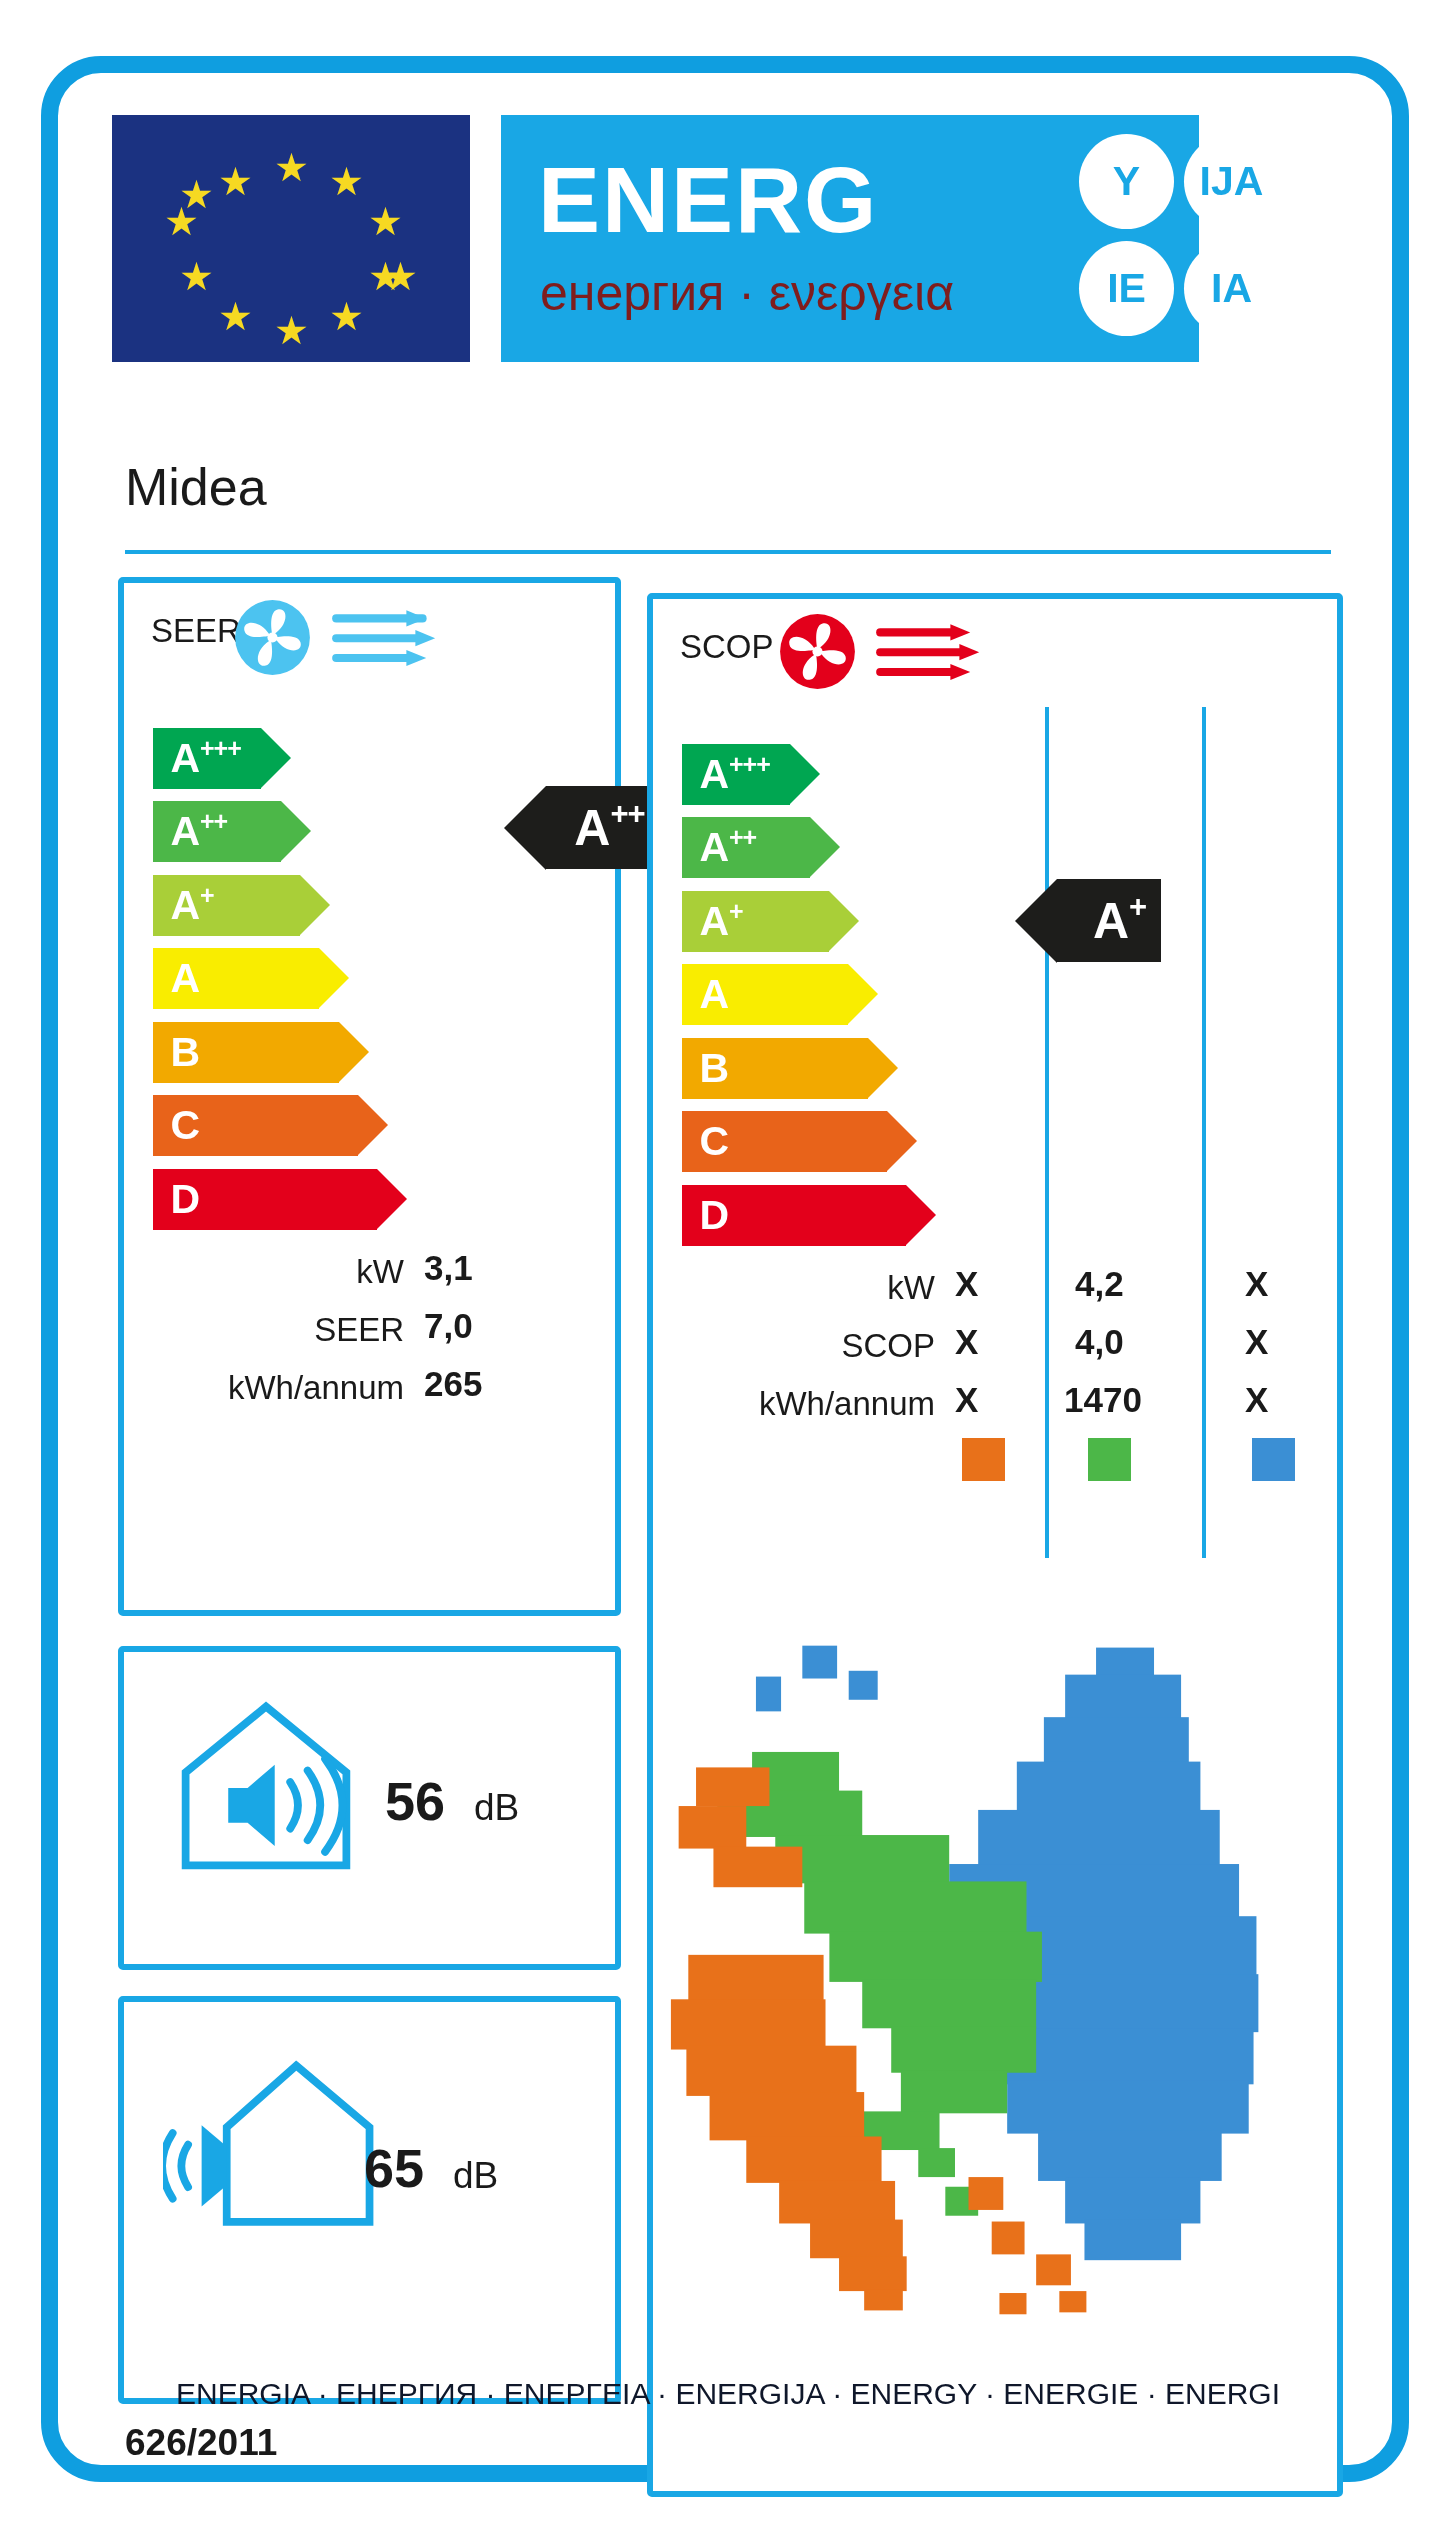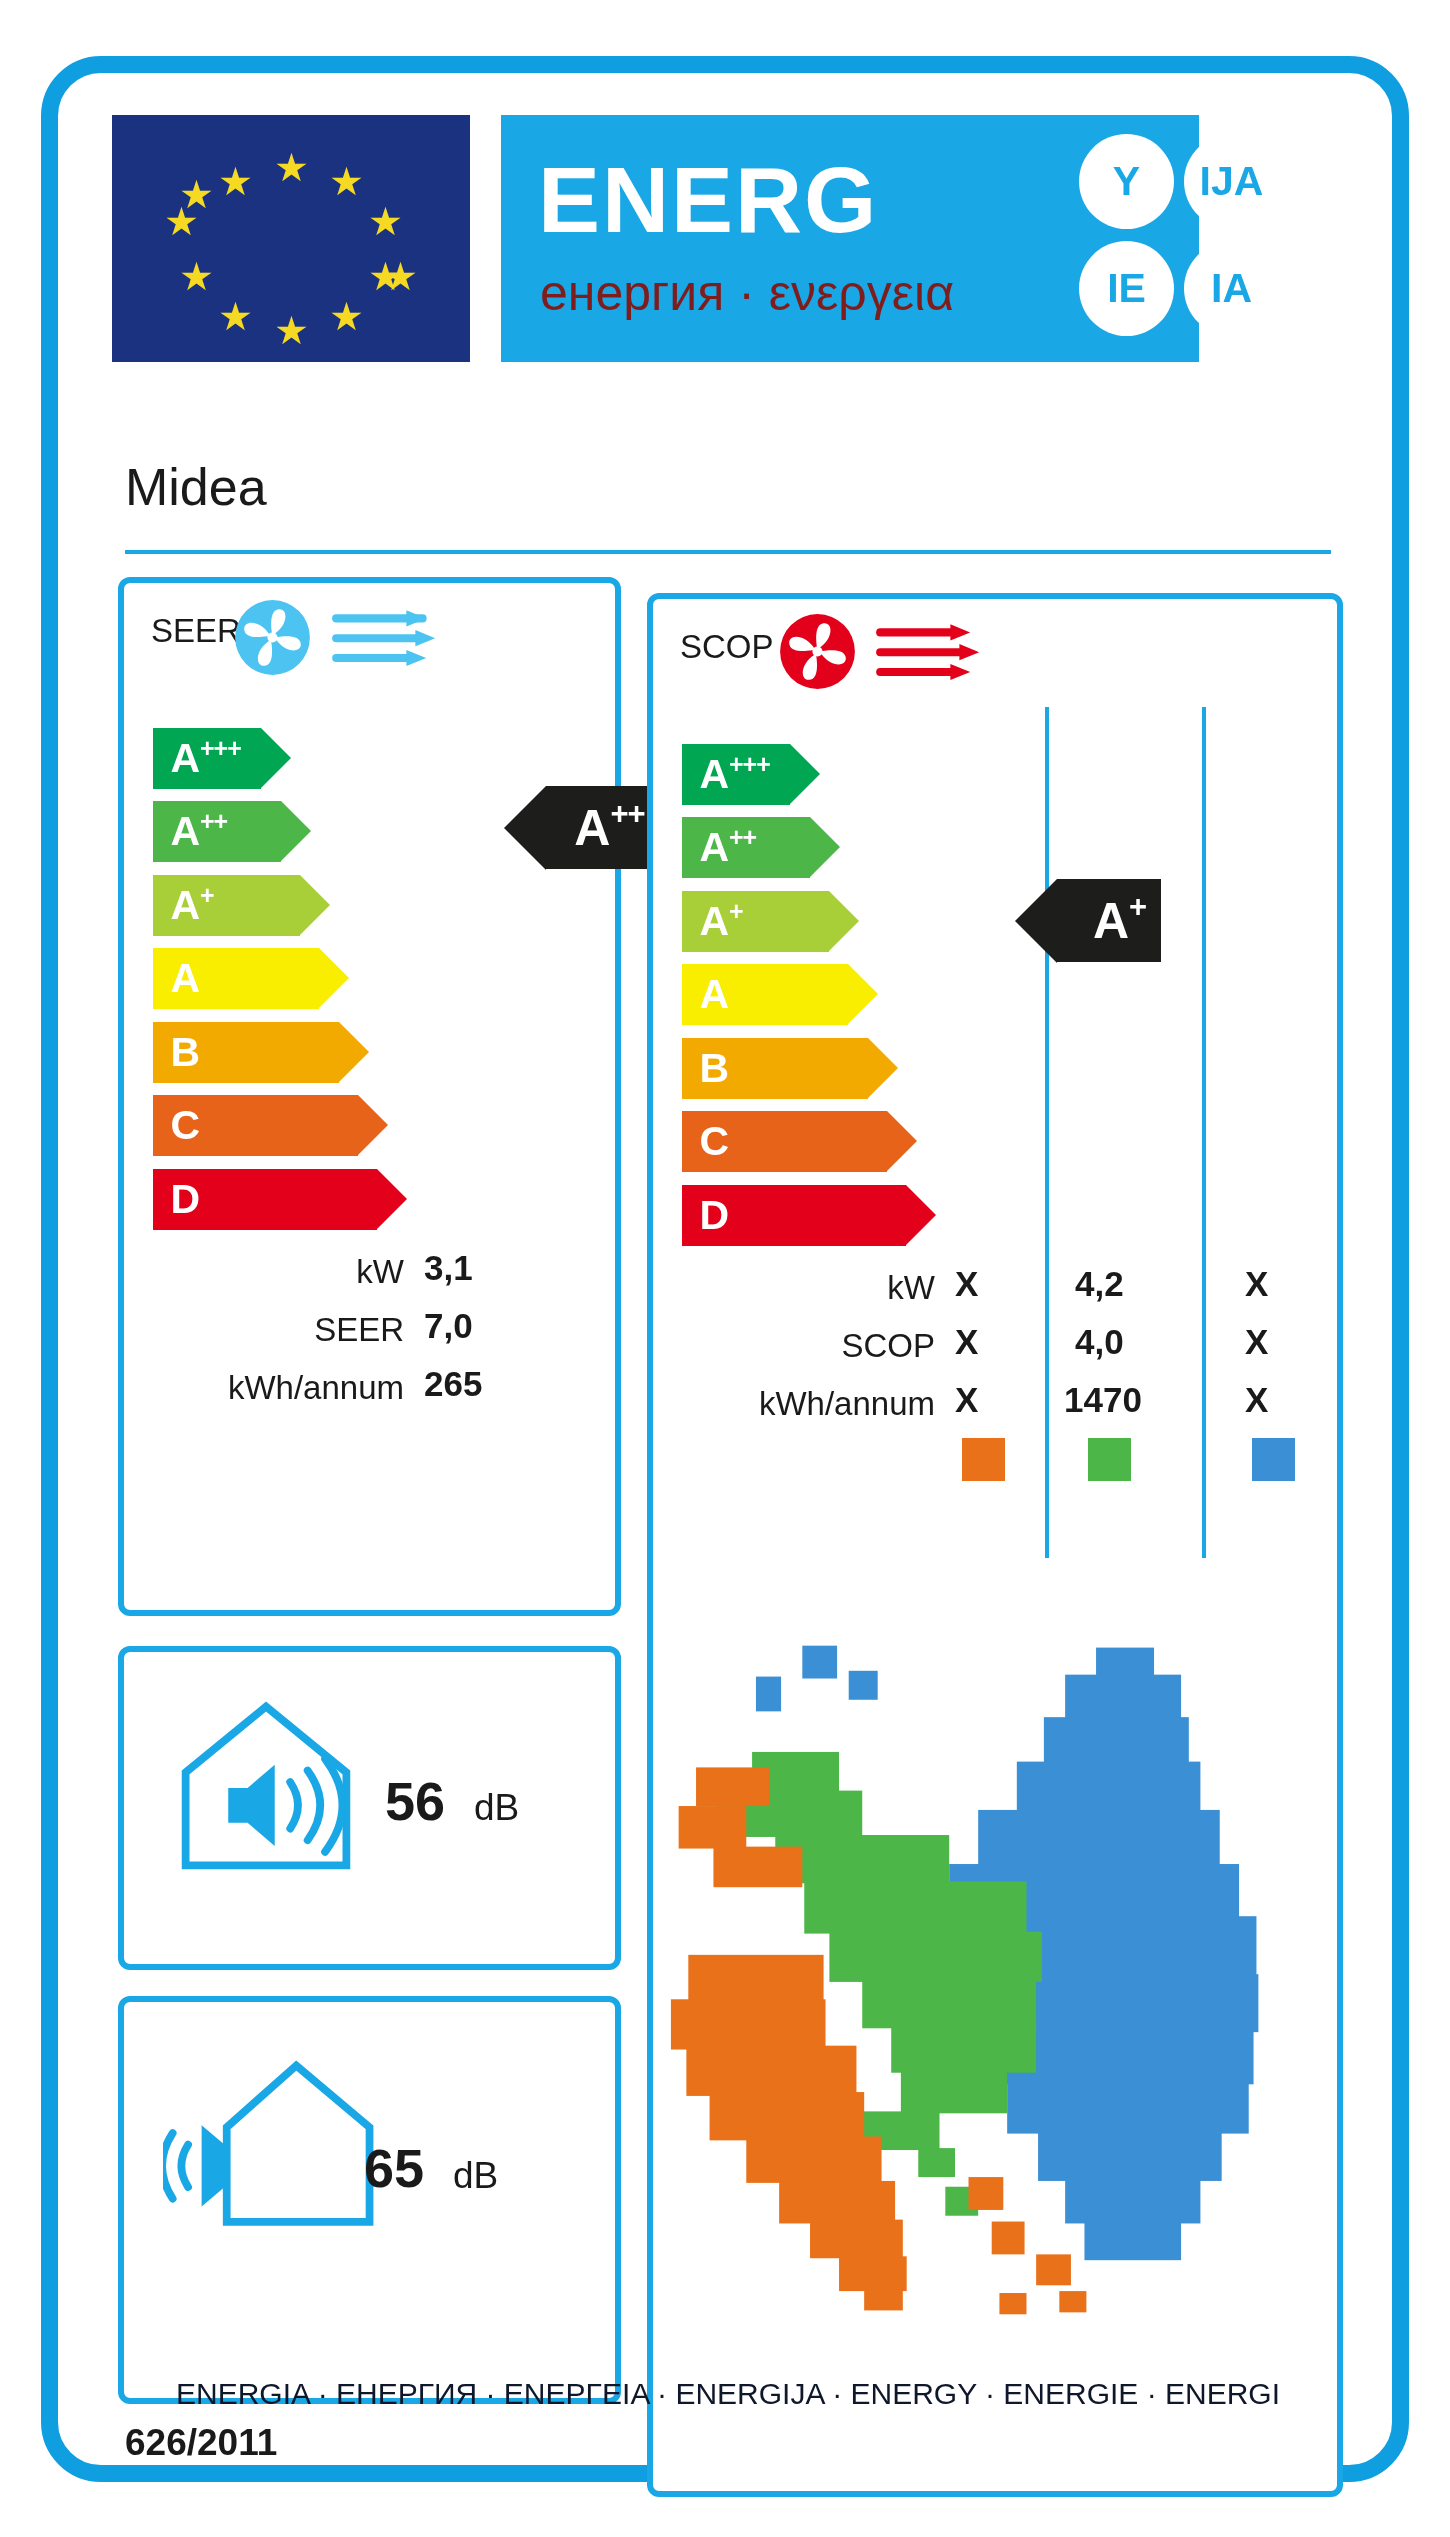--- a/index.html
+++ b/index.html
@@ -99,21 +99,21 @@
     position:absolute;
     left:46px; top:456px;
     width:1206px; height:3.9px;
     background:#19a7e5;
   }
 
   
   .panel {
     position:absolute;
     border:6.8px solid #19a7e5;
-    border-radius:12px;
+    border-radius:5px;
     background:#ffffff;
   }
   #panel-seer  { left:39px;  top:483px;  width:503px;  height:1039px; }
   #panel-scop  { left:568px; top:499px;  width:696px;  height:1904px; }
   #panel-noise-in  { left:39px; top:1552px; width:503px; height:324px; }
   #panel-noise-out { left:39px; top:1902px; width:503px; height:408px; }
 
   .panel-tag {
     position:absolute;
     font-size:33px;

